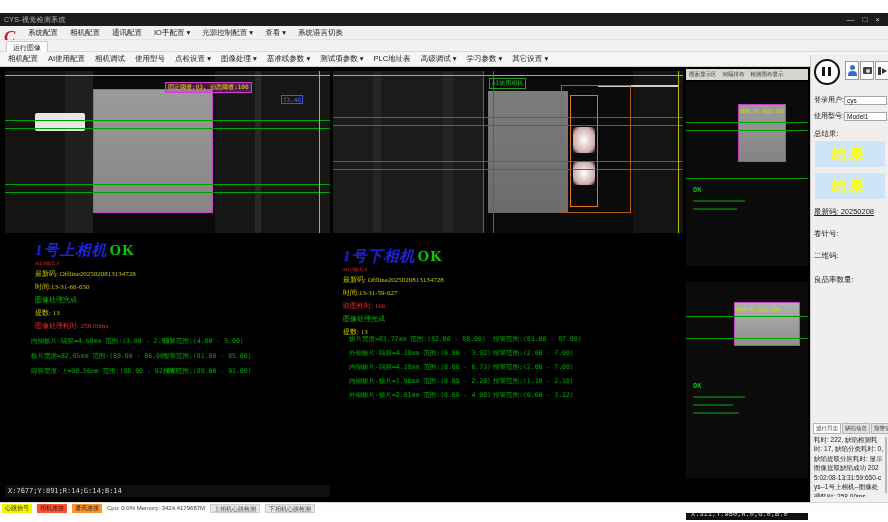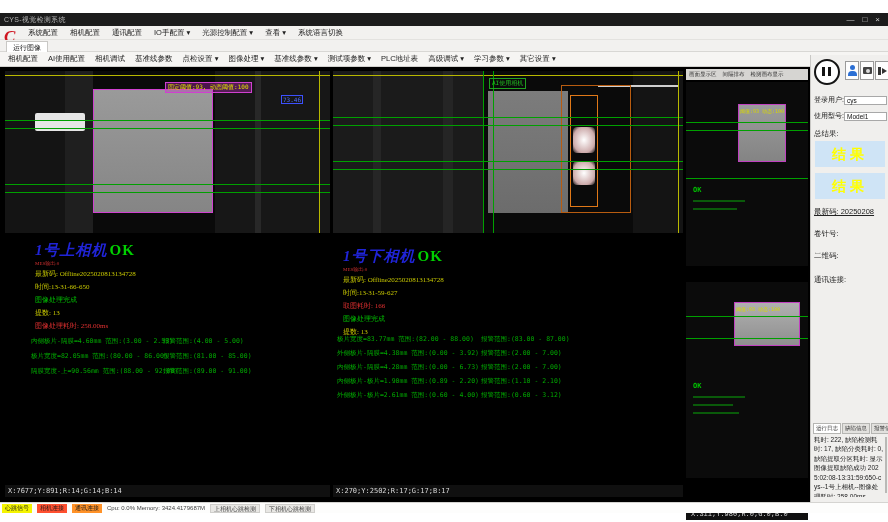--- a/index.html
+++ b/index.html
@@ -47,21 +47,21 @@
   .cam.mid .caminfo { left:10px; top:178px; }
   .camtitle { font-size:15px; font-weight:bold; font-style:italic; letter-spacing:1px; }
   .camtitle .blue { color:#2024d8; }
   .camtitle .ok { color:#00d000; font-style:normal; margin-left:2px; }
   .mesline { font-size:5px; color:#d03030; margin:0 0 3px; }
   .il { font-size:7px; margin-top:3px; white-space:nowrap; }
   .yl { color:#c8c800; } .gl { color:#00c000; } .rl { color:#e03030; }
 
   .rows { position:absolute; font-family:"DejaVu Sans Mono", monospace; font-size:6.5px; color:#00a800; }
   .cam.left .rows { left:26px; top:268px; width:295px; --ax:132px; }
-  .cam.mid .rows { left:4px; top:266px; width:338px; --ax:144px; }
+  .cam.mid .rows { left:16px; top:266px; width:338px; --ax:144px; }
   .mrow { position:relative; height:15px; }
   .cam.mid .mrow { height:14px; }
   .mrow .t { position:absolute; left:0; top:0; white-space:nowrap; }
   .mrow .a { position:absolute; left:var(--ax); top:0; white-space:nowrap; }
 
   .coords { position:absolute; left:0; bottom:0; width:100%; height:12px; background:#101010; color:#d8d8d8; font-family:"DejaVu Sans Mono", monospace; font-size:7px; line-height:12px; padding-left:3px; }
 
   
   .rightcol { position:absolute; left:686px; top:0; width:122px; height:435px; }
   .strip { position:absolute; left:0; top:2px; width:100%; height:11px; background:#d6d5d2; color:#333; font-size:5.5px; display:flex; gap:6px; align-items:center; padding-left:3px; }
@@ -132,21 +132,21 @@
   </div>
 
   <div class="tabbar">
     <span class="tab">运行图像</span>
   </div>
 
   <div class="toolbar">
     <span class="ti">相机配置</span>
     <span class="ti">AI使用配置</span>
     <span class="ti">相机调试</span>
-    <span class="ti">基准线参数</span>
+    <span class="ti">使用型号</span>
     <span class="ti">点检设置 ▾</span>
     <span class="ti">图像处理 ▾</span>
     <span class="ti">基准线参数 ▾</span>
     <span class="ti">测试项参数 ▾</span>
     <span class="ti">PLC地址表</span>
     <span class="ti">高级调试 ▾</span>
     <span class="ti">学习参数 ▾</span>
     <span class="ti">其它设置 ▾</span>
   </div>
 
@@ -245,21 +245,20 @@
           </div>
         <div class="mrow">
             <span class="t">内侧极片-极片=1.90mm 范围:(0.89 - 2.20)</span>
             <span class="a">报警范围:(1.10 - 2.10)</span>
           </div>
         <div class="mrow">
             <span class="t">外侧极片-极片=2.61mm 范围:(0.60 - 4.00)</span>
             <span class="a">报警范围:(0.60 - 3.12)</span>
           </div>
       </div>
-      <div class="coords">X:270;Y:2502;R:17;G:17;B:17</div>
     </div>
 
     <div class="rightcol">
       <div class="strip">
         <span>画面显示区</span>
         <span>间隔排布</span>
         <span>检测画布显示</span>
       </div>
 
       <div class="preview p1">
@@ -313,21 +312,21 @@
       <span class="fbox">Model1</span>
     </div>
 
     <div class="sect" style="top:74px;">总结果:</div>
     <div class="resbox" style="top:86px;">结果</div>
     <div class="resbox" style="top:118px;">结果</div>
 
     <div class="sect" style="top:152px;text-decoration:underline;">最新码: 20250208</div>
     <div class="sect" style="top:174px;">卷针号:</div>
     <div class="sect" style="top:196px;">二维码:</div>
-    <div class="sect" style="top:220px;">通讯连接:</div>
+    <div class="sect" style="top:220px;">良品率数量:</div>
 
     <div class="logtabs">
       <span class="ltab active">运行日志</span>
       <span class="ltab">缺陷信息</span>
       <span class="ltab">报警信息</span>
     </div>
     <div class="logbody">耗时: 222, 缺陷检测耗时: 17, 缺陷分类耗时: 0, 缺陷提取分区耗时: 显示图像提取缺陷成功 2025:02:08-13:31:59:650-cys--1号上相机--图像处理耗时: 258.00ms</div>
     <div class="logscroll"></div>
   </div>
 

